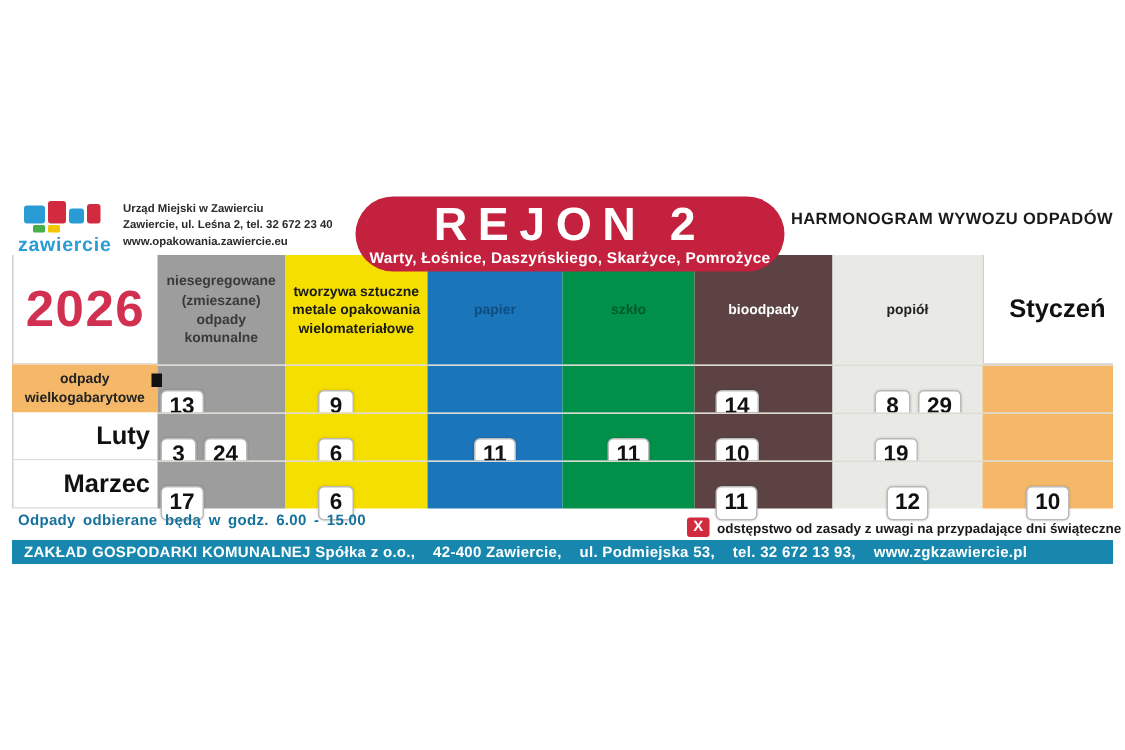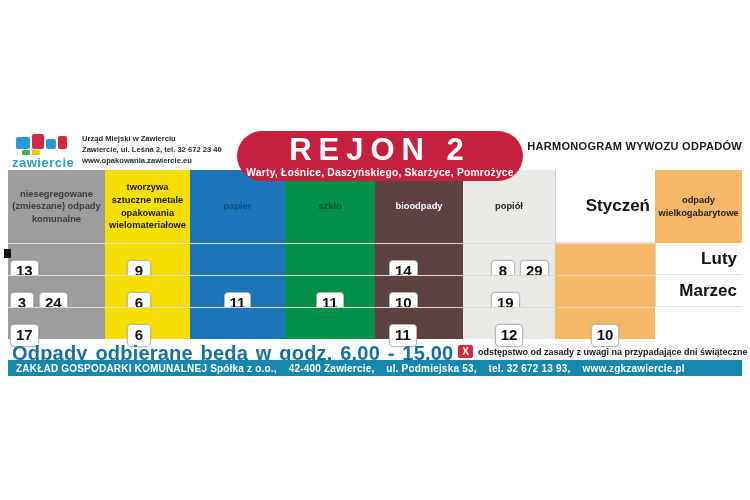--- a/index.html
+++ b/index.html
@@ -56,21 +56,21 @@
   .just-l0 { justify-content:flex-start; padding-left:2px; }
   .just-l1 { justify-content:flex-start; padding-left:22px; }
   .just-l4 { justify-content:flex-start; padding-left:14px; }
   .just-l5 { justify-content:flex-start; padding-left:28px; }
   .numbox { background:#fff; border:1px solid #b9b9b9; border-radius:4px;
             font-weight:bold; font-size:15px; color:#111; padding:1px 5px 2px;
             min-width:24px; text-align:center; line-height:1.2; box-shadow:0 0 0 1px rgba(0,0,0,.05);margin-top:23px;}
   .printmark { position:absolute; left:-4px; top:5px; width:7px; height:9px; background:#111; }
 
   
-  .hours-note { position:absolute; left:12px; top:342px; font-size:20px; font-weight:bold;
+  .hours-note { position:absolute; left:12px; top:342px; font-size:10px; font-weight:bold;
                 color:#16719c; letter-spacing:.2px; word-spacing:2px; }
   .x-note { position:absolute; left:458px; top:345px; display:flex; align-items:center; gap:5px; }
   .x-box { width:15px; height:13px; background:#d22a3f; color:#fff; font-weight:bold;
            font-size:10px; display:flex; align-items:center; justify-content:center; border-radius:2px; }
   .x-text { font-size:9px; font-weight:bold; color:#1a1a1a; }
 
   .footer-bar { position:absolute; left:8px; top:360px; width:734px; height:16px;
                 background:#1787ae; color:#fff; display:flex; align-items:center;
                 font-size:10px; font-weight:bold; padding-left:8px; letter-spacing:.2px;
                 white-space:pre; }
@@ -102,20 +102,23 @@
 
   <div class="region-pill">
     <div class="region-title">REJON 2</div>
     <div class="region-sub">Warty, Łośnice, Daszyńskiego, Skarżyce, Pomrożyce</div>
   </div>
 
   <div class="main-title">HARMONOGRAM WYWOZU ODPADÓW</div>
 
   <div class="sched">
 
+    <div class="cell monthcol yearcell">
+      <span class="year">2026</span>
+    </div>
     <div class="cell hdr c0">niesegregowane (zmieszane) odpady komunalne</div>
     <div class="cell hdr c1">tworzywa sztuczne metale opakowania wielomateriałowe</div>
     <div class="cell hdr c2">papier</div>
     <div class="cell hdr c3">szkło</div>
     <div class="cell hdr c4">bioodpady</div>
     <div class="cell hdr c5">popiół</div>
     <div class="cell monthcol monthname">Styczeń</div>
 
     <div class="cell hdr c6">odpady wielkogabarytowe</div>
     <div class="cell c0 datarow just-l0">

